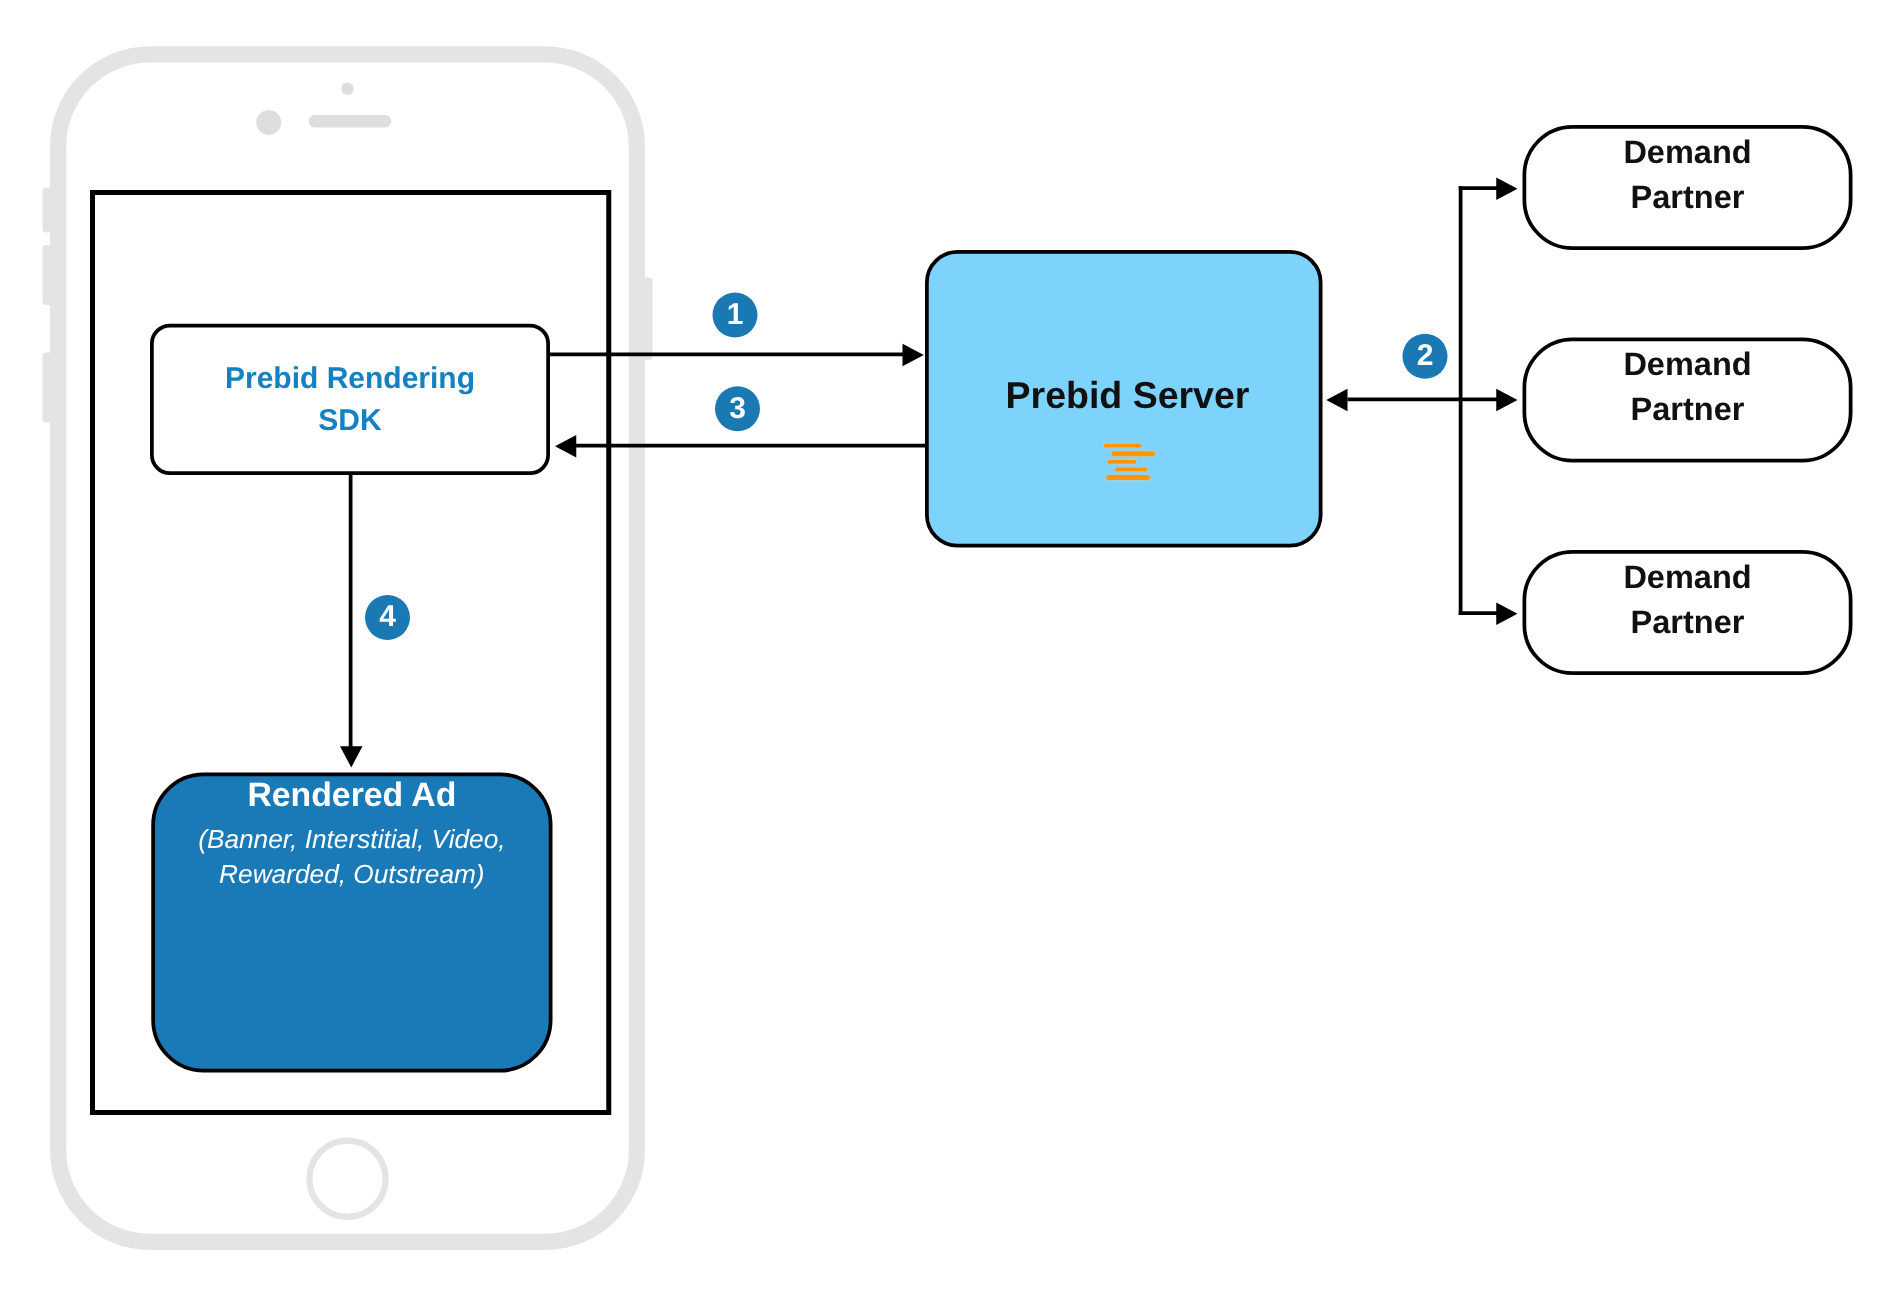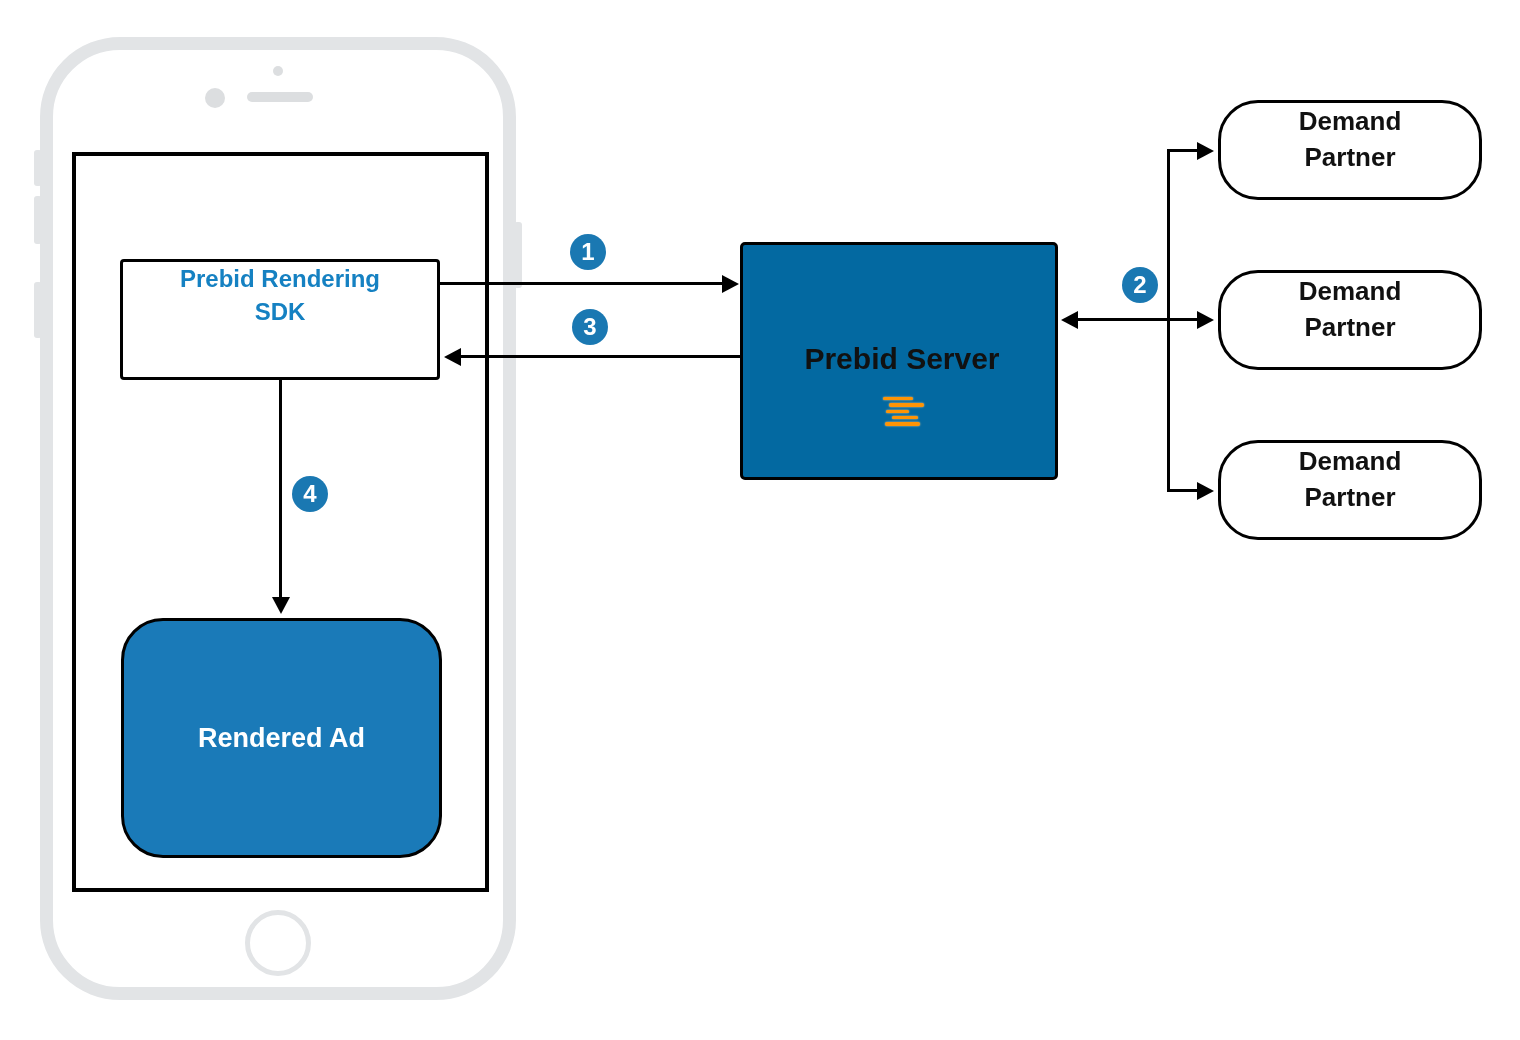--- a/index.html
+++ b/index.html
@@ -27,31 +27,31 @@
     background:#dcdee0;z-index:3;}
   .home-btn{position:absolute;left:245px;top:910px;width:66px;height:66px;border-radius:50%;
     border:5px solid var(--phone-frame-gray);background:#ffffff;z-index:3;}
   .app-screen{position:absolute;left:72px;top:152px;width:417px;height:740px;
     border:4px solid #000000;background:#ffffff;z-index:3;}
   .app-title{position:absolute;left:92px;top:189px;width:376px;text-align:center;
     font-size:29px;font-weight:bold;color:var(--text-blue);z-index:4;}
 
   
   .sdk-box{position:absolute;left:120px;top:259px;width:320px;height:121px;
-    background:#ffffff;border:3px solid #000000;border-radius:4px;
-    display:flex;align-items:flex-start;justify-content:center;text-align:center;
+    background:#ffffff;border:3px solid #000000;border-radius:16px;
+    display:flex;align-items:center;justify-content:center;text-align:center;
     font-size:24px;font-weight:bold;line-height:1.38;color:var(--text-blue);z-index:5;}
   .ad-box{position:absolute;left:121px;top:618px;width:321px;height:240px;
     background:var(--accent-blue);border:3px solid #000000;border-radius:42px;
-    display:flex;flex-direction:column;align-items:center;justify-content:center;
+    display:flex;flex-direction:column;align-items:center;justify-content:flex-start;
     text-align:center;color:#ffffff;z-index:5;}
   .ad-title{font-size:27px;font-weight:bold;}
   .ad-subtitle{font-size:21px;font-style:italic;line-height:1.35;margin-top:6px;}
   .server-box{position:absolute;left:740px;top:200px;width:318px;height:238px;
-    background:#0369a1;border:3px solid #000000;border-radius:5px;z-index:5;margin-top:42px;}
+    background:#7dd3fc;border:3px solid #000000;border-radius:26px;z-index:5;}
   .server-label{position:absolute;left:0;top:297px;width:318px;text-align:center;
     font-size:30px;font-weight:bold;color:#111111;}
   .server-box .server-label{top:97px;}
   .prebid-logo{position:absolute;left:140px;top:152px;width:43px;height:30px;}
   .logo-bar{position:absolute;height:3.4px;background:var(--logo-orange);border-radius:2px;
     box-shadow:0 0 2px #ffc981;}
   .dp-box{position:absolute;left:1218px;width:264px;height:100px;
     background:#ffffff;border:3px solid #000000;border-radius:40px;
     display:flex;align-items:flex-start;justify-content:center;text-align:center;
     font-size:26px;font-weight:bold;line-height:1.4;color:#111111;z-index:5;}
@@ -91,20 +91,22 @@
 
   <div class="app-screen"></div>
 
   <div class="sdk-box">
     <span class="preline">Prebid Rendering
 SDK</span>
   </div>
 
   <div class="ad-box">
     <div class="ad-title">Rendered Ad</div>
+    <div class="ad-subtitle preline">(Banner, Interstitial, Video,
+Rewarded, Outstream)</div>
   </div>
 
   <div class="server-box">
     <div class="server-label">Prebid Server</div>
     <div class="prebid-logo">
       <div class="logo-bar" style="left:0px;top:0px;width:30px;"></div>
       <div class="logo-bar" style="left:6px;top:6.3px;width:35px;"></div>
       <div class="logo-bar" style="left:3px;top:12.6px;width:23px;"></div>
       <div class="logo-bar" style="left:9px;top:18.9px;width:26px;"></div>
       <div class="logo-bar" style="left:2px;top:25.2px;width:35px;"></div>

